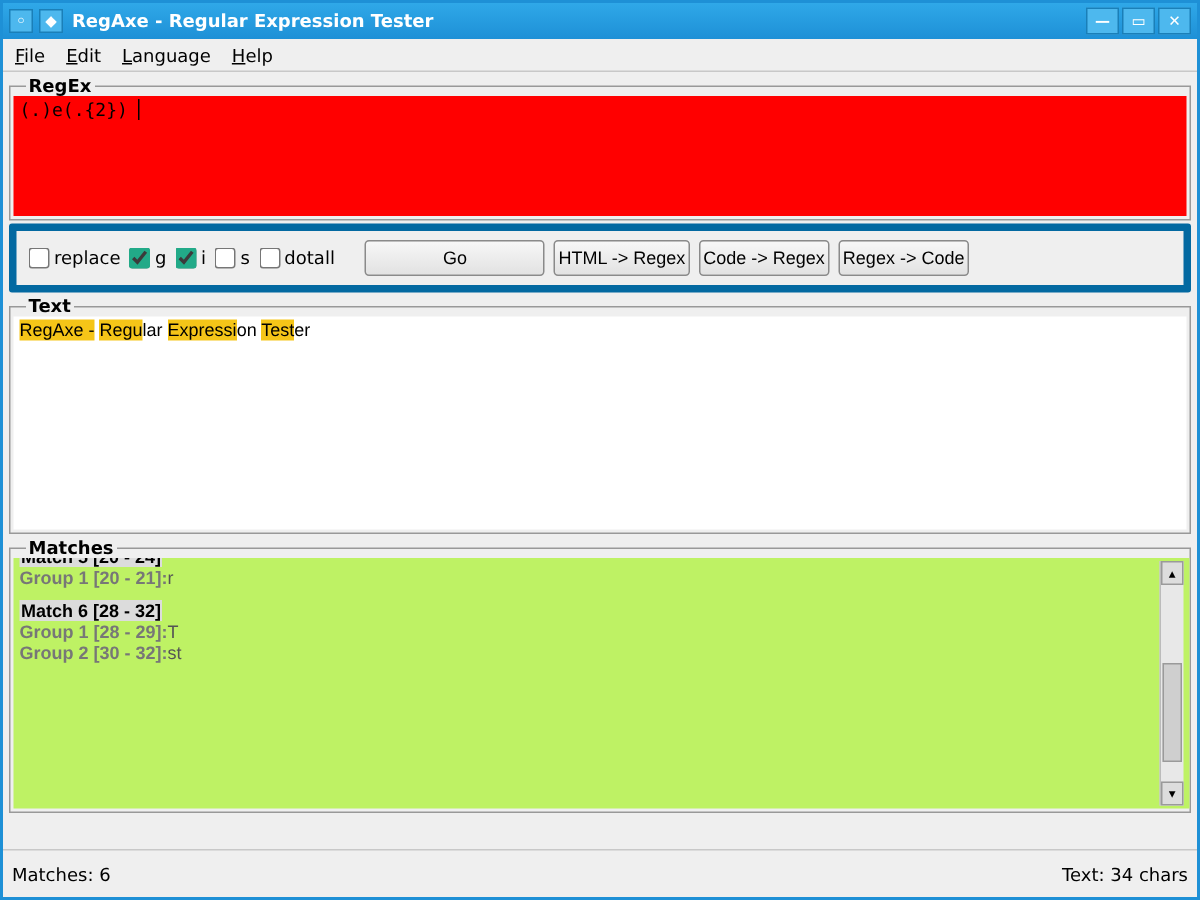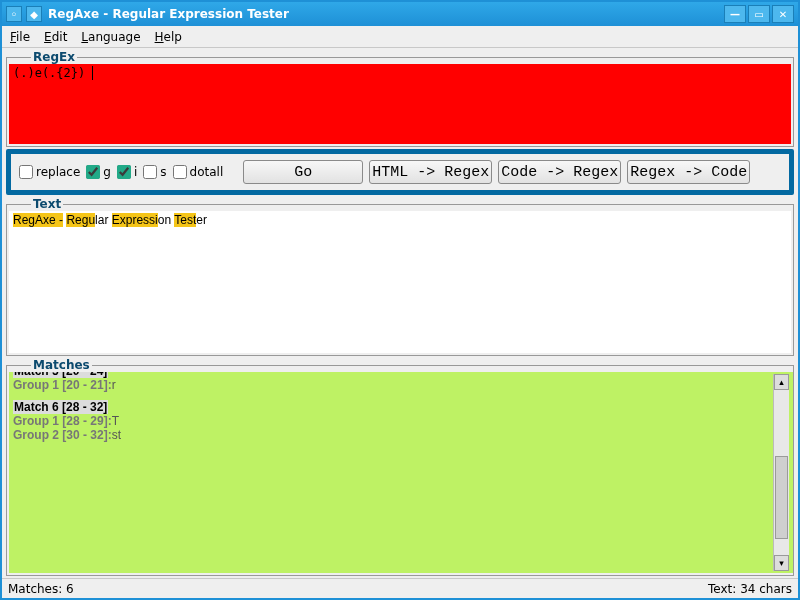--- a/index.html
+++ b/index.html
@@ -14,42 +14,42 @@
 .titlebar .tb-right { display: flex; gap: 2px; }
 .titlebar .tb-right .tb-btn { width: 22px; height: 18px; }
 
 .menubar { background: #efefef; height: 22px; display: flex; align-items: center; padding: 4px 8px; gap: 14px; border-bottom: 1px solid #c8c8c8; }
 .menubar span { cursor: default; }
 .menubar .u { text-decoration: underline; }
 
 .content { flex: 1; display: flex; flex-direction: column; padding: 2px 4px; gap: 2px; overflow: hidden; }
 
 fieldset { border: 1px solid #999; padding: 0; position: relative; }
-fieldset legend { color: #0c4a6e; font-weight: bold; padding: 0 2px; margin-left: 24px; font-size: 12px; }
+fieldset legend { color: #000000; font-weight: bold; padding: 0 2px; margin-left: 10px; font-size: 12px; }
 
 .regex-box { background: red; height: 80px; padding: 2px 4px; font-family: monospace; font-size: 12px; color: #000; margin: 0 2px 2px 2px; }
 
 .toolbar { display: flex; align-items: center; gap: 6px; padding: 6px 8px; background: #efefef; border: 5px solid #0369a1; border-radius: 2px; }
 .toolbar .cb { display: inline-flex; align-items: center; gap: 3px; }
 .toolbar .cb input { width: 14px; height: 14px; accent-color: #2a8; }
-.toolbar button { height: 24px; padding: 0 2px; background: linear-gradient(#f7f7f7,#e2e2e2); border: 1px solid #8a8a8a; border-radius: 3px; font-size: 15px; cursor: pointer; font-family: Liberation Mono, monospace; }
+.toolbar button { height: 24px; padding: 0 2px; background: linear-gradient(#f7f7f7,#e2e2e2); border: 1px solid #8a8a8a; border-radius: 3px; font-size: 12px; cursor: pointer; }
 .toolbar .go { width: 120px; }
 
 .text-area { background: #fff; height: 142px; margin: 0 2px 2px 2px; padding: 2px 4px; font-family: Arial, sans-serif; font-size: 12px; overflow: hidden; }
 .hl { background: #f5c518; }
 .matches-area { background: #bef264; flex: 1; margin: 0 0 2px 2px; padding: 2px 4px; font-family: Arial, sans-serif; font-size: 12px; overflow: hidden; display: flex; }
 .matches-inner { flex: 1; }
 .match-title { font-weight: bold; background: #dcdcdc; display: inline-block; padding: 0 1px; }
 .match-group { color: #555; }
 .scrollbar { width: 16px; background: #e8e8e8; border-left: 1px solid #bbb; display: flex; flex-direction: column; }
 .scrollbar .arrow { height: 16px; background: #ddd; border: 1px solid #9a9a9a; font-size: 9px; text-align: center; line-height: 14px; }
 .scrollbar .track { flex: 1; position: relative; }
 .scrollbar .thumb { position: absolute; left: 1px; right: 1px; top: 40%; height: 50%; background: #cfcfcf; border: 1px solid #9a9a9a; }
 
-.statusbar { height: 20px; background: #efefef; border-top: 1px solid #c8c8c8; display: flex; align-items: center; padding: 0 6px; font-size: 12px; justify-content: space-between; }
+.statusbar { height: 32px; background: #efefef; border-top: 1px solid #c8c8c8; display: flex; align-items: center; padding: 0 6px; font-size: 12px; justify-content: space-between; margin-top: 22px; }
 </style>
 </head>
 <body>
 
 <div class="window">
 
   <div class="titlebar">
     <div class="tb-left">
       <div class="tb-btn">◦</div>
       <div class="tb-btn">◆</div>

